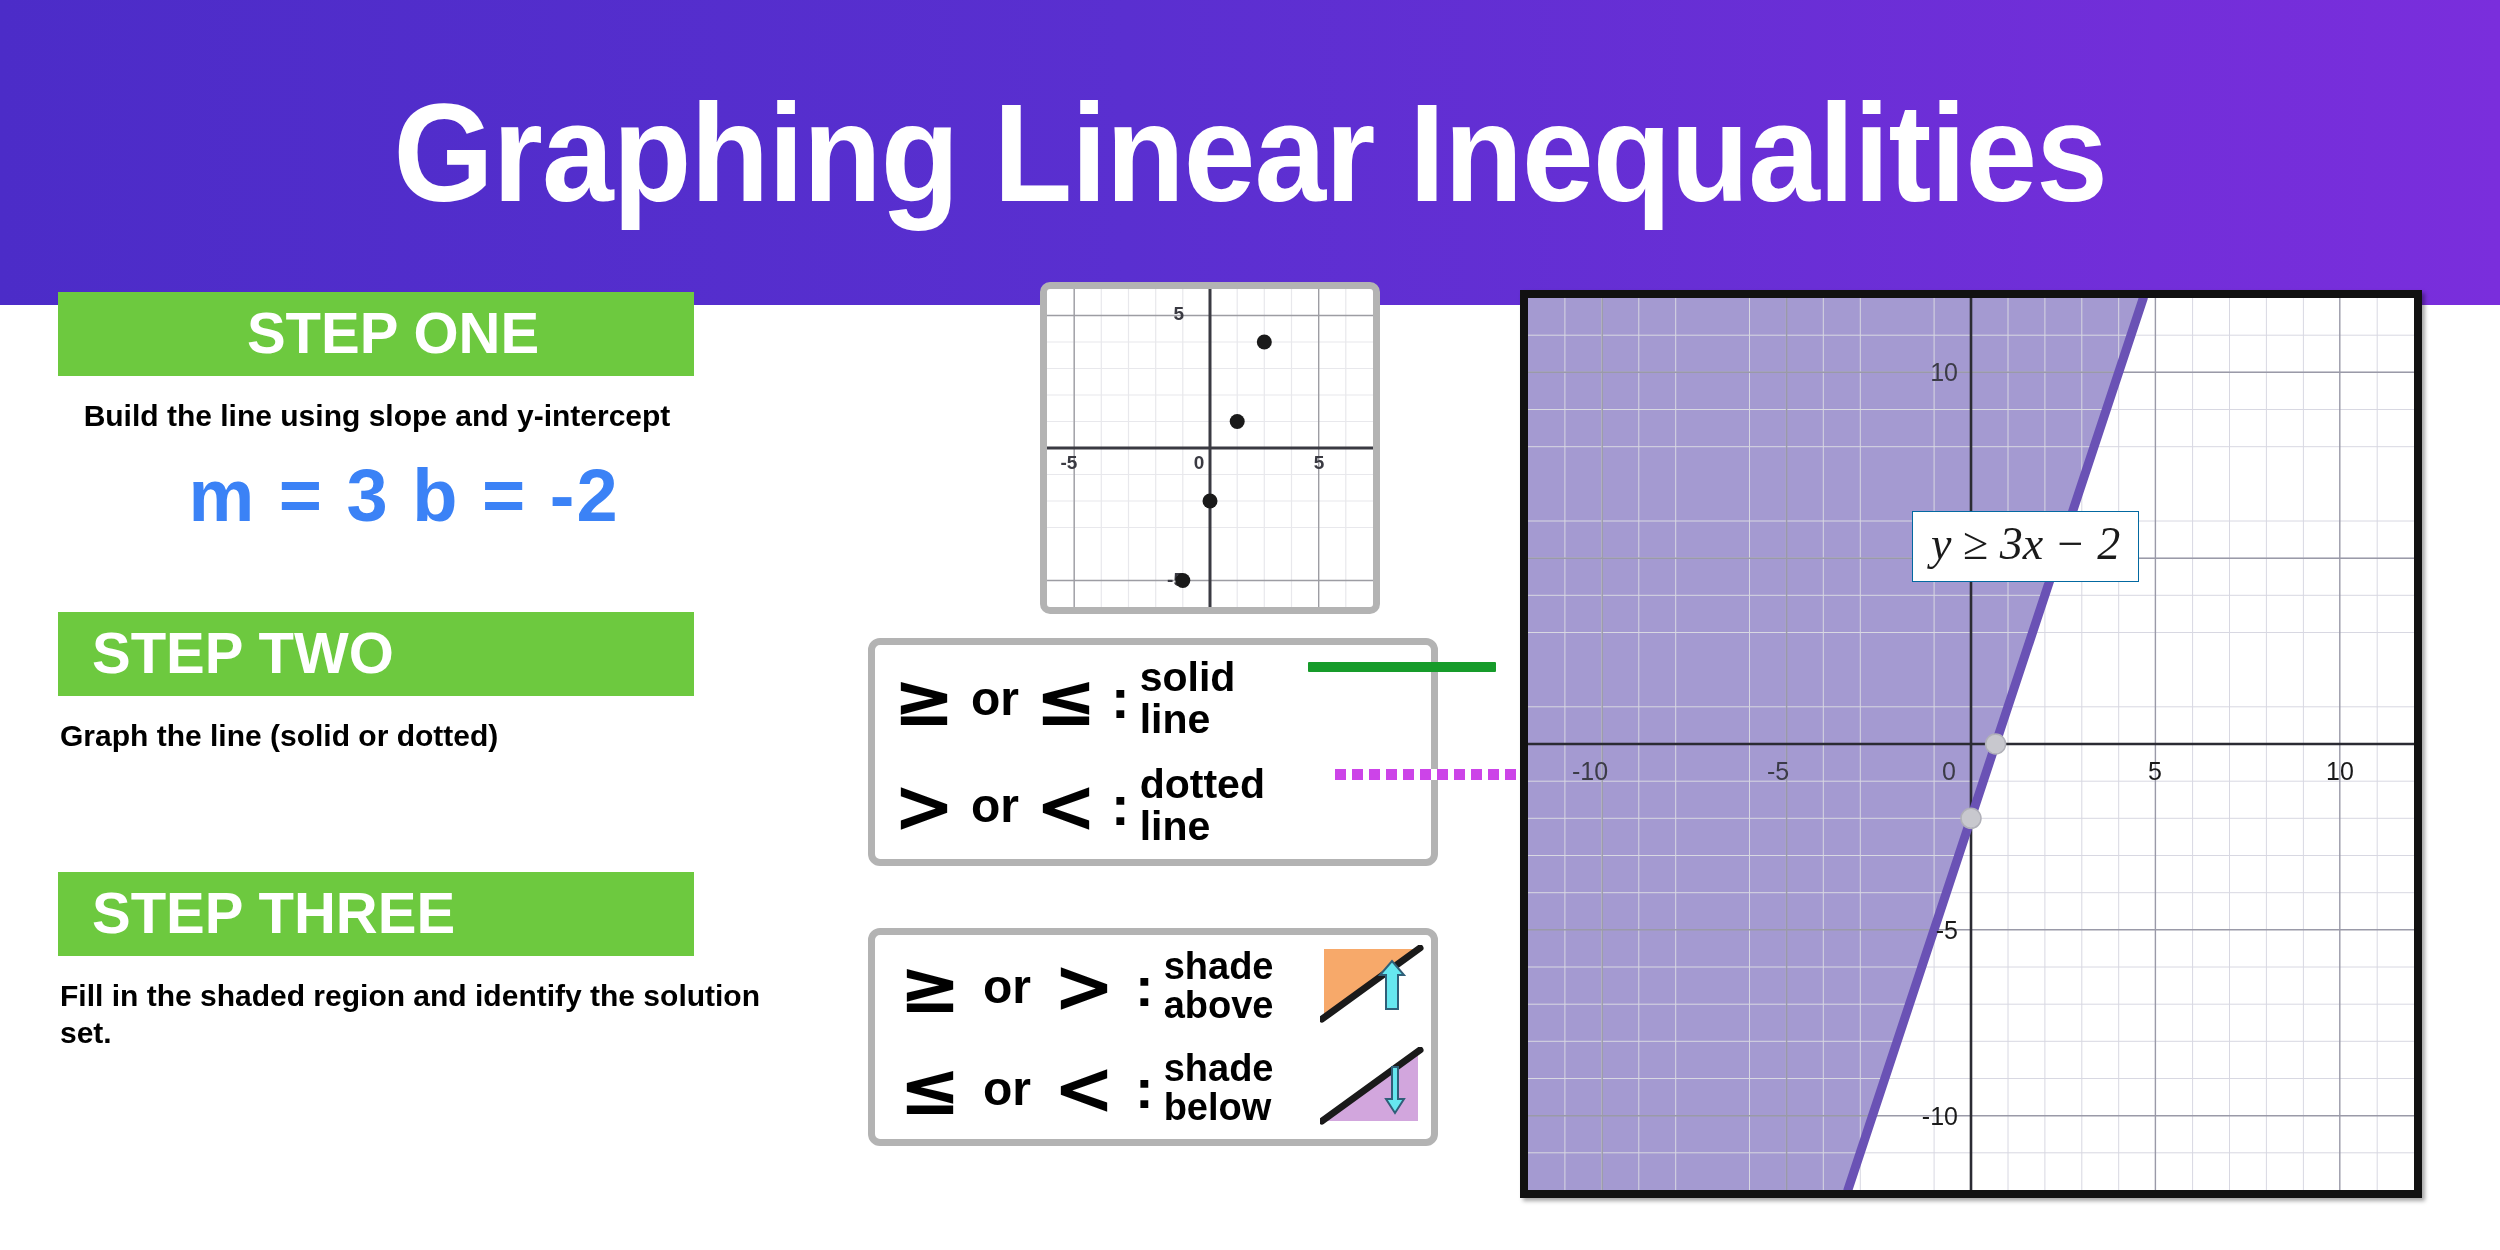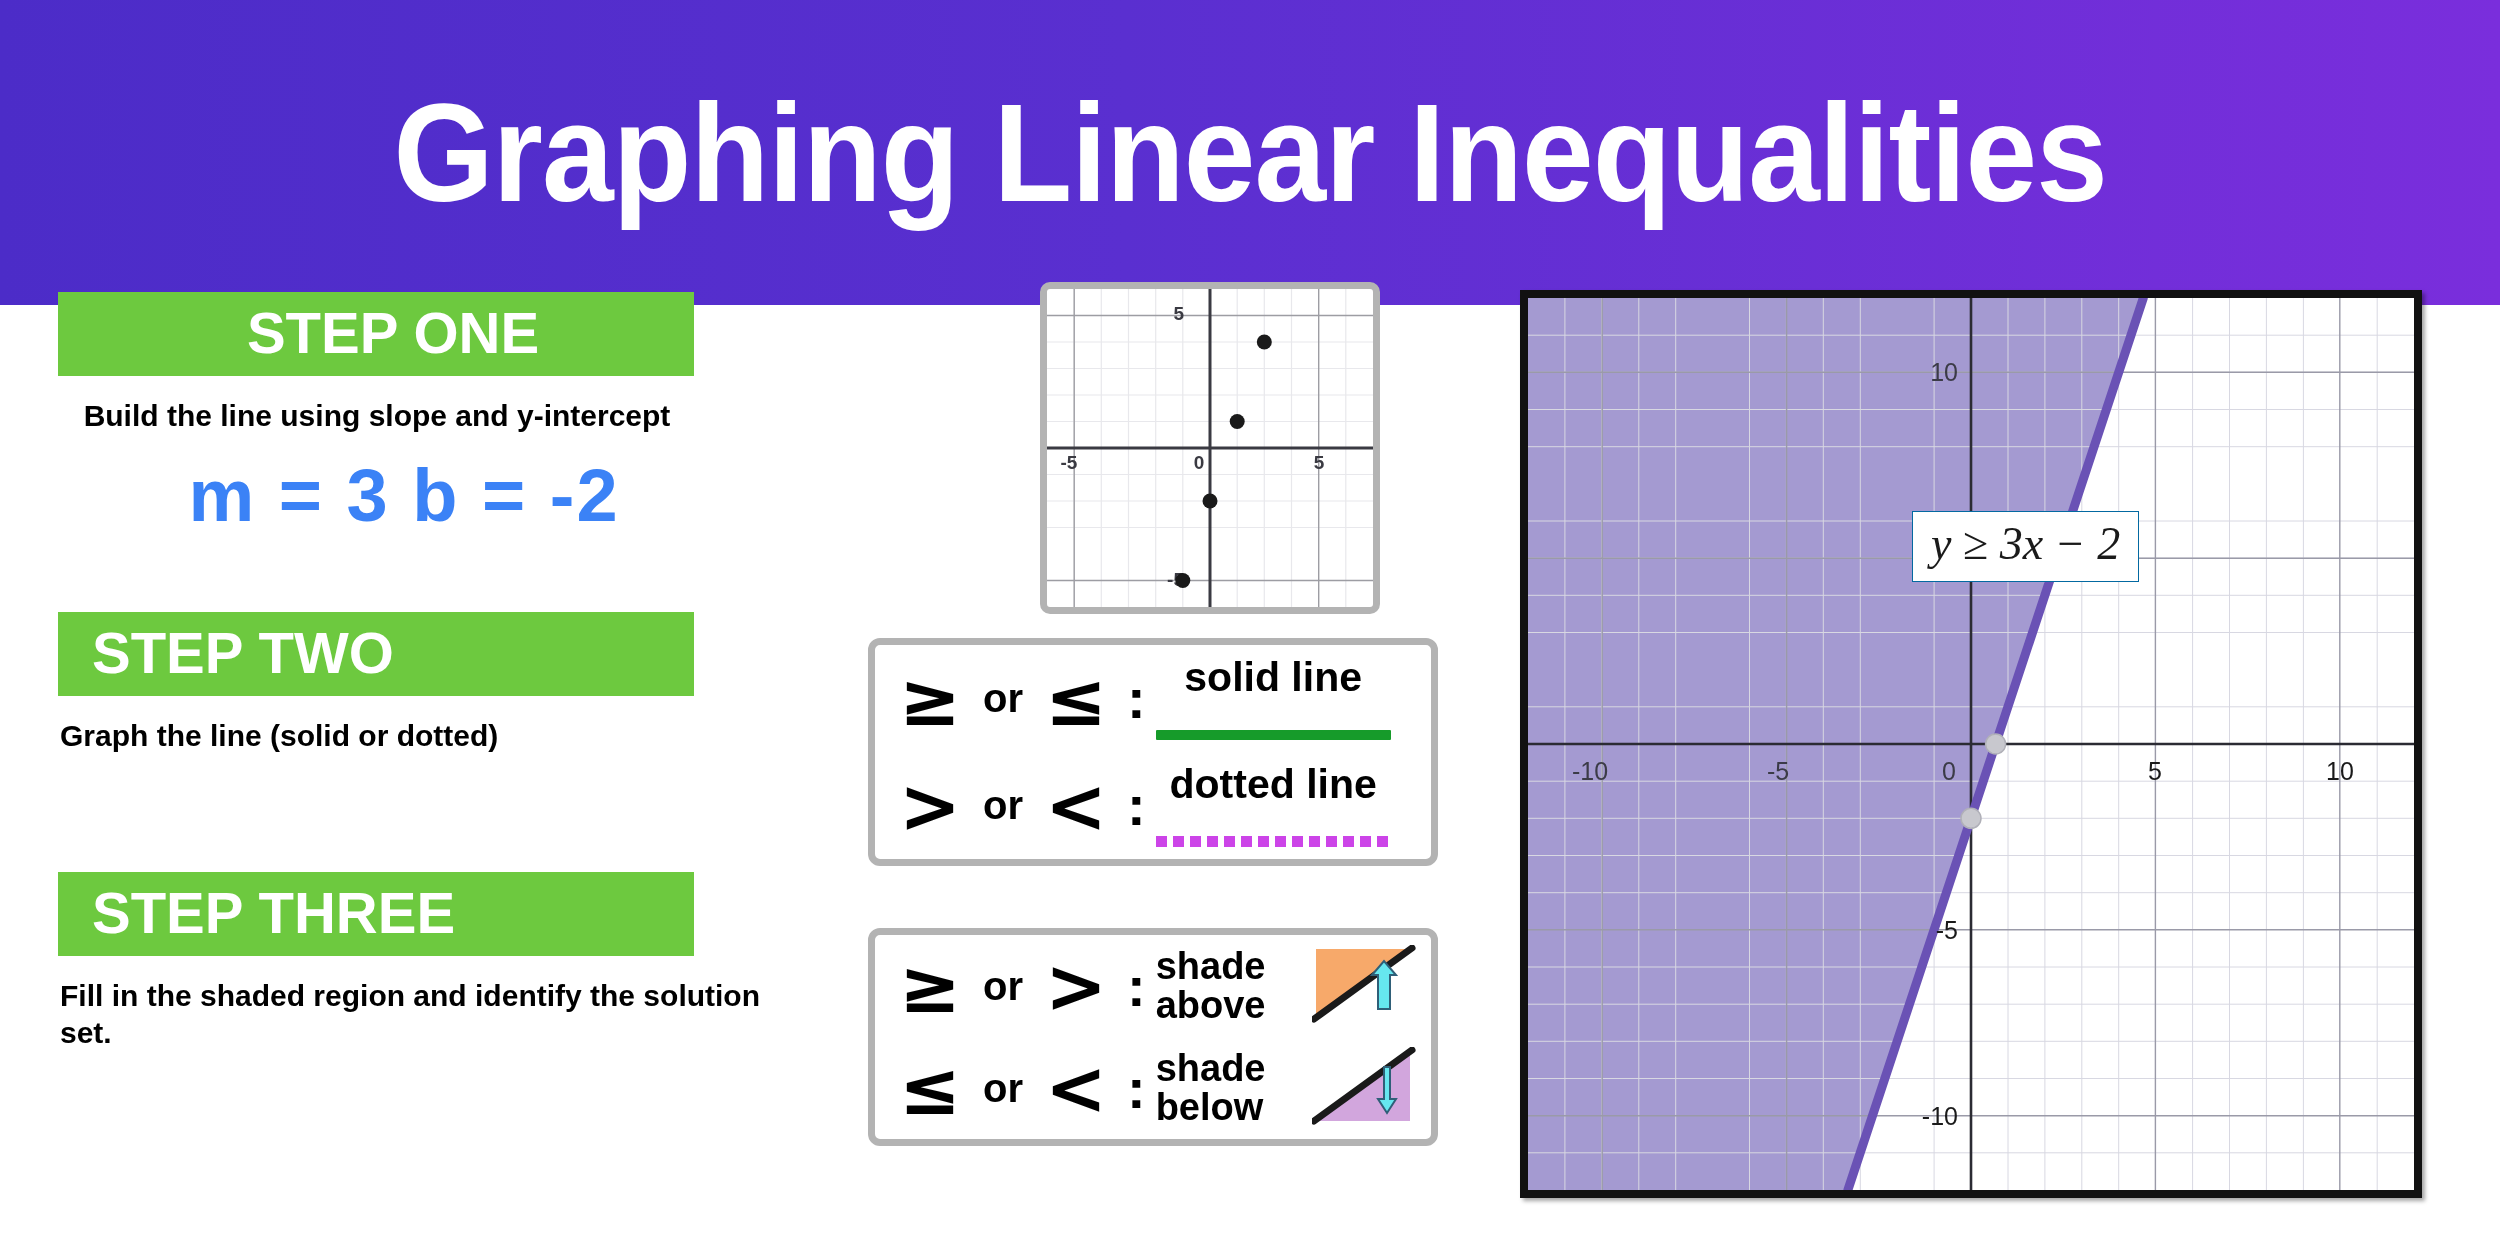--- a/index.html
+++ b/index.html
@@ -91,32 +91,32 @@
     padding-left:18px;
     box-sizing:border-box;
   }
   .sym-glyph{
     font-size:74px;font-weight:bold;color:#000;
     font-family:"DejaVu Sans", sans-serif;
     line-height:1;
     width:74px;text-align:center;
   }
   .sym-or{
-    font-size:40px;font-weight:bold;color:#000;
+    font-size:48px;font-weight:bold;color:#000;
     margin:0 16px;
   }
   .sym-colon{
     font-size:56px;font-weight:bold;color:#000;
     margin:0 10px 0 14px;
   }
   .sym-label{
     font-size:41px;font-weight:bold;color:#000;
     line-height:1.02;
   }
-  .line-sample-wrap{display:flex;flex-direction:column;align-items:center;gap:26px;}
+  .line-sample-wrap{display:flex;flex-direction:row;align-items:flex-start;gap:26px;}
   .solid-line-sample{
     width:235px;height:10px;background:#169b2a;margin-top:5px;border-radius:1px;
   }
   .dotted-line-sample{
     width:235px;height:11px;margin-top:5px;
     background:repeating-linear-gradient(90deg,#cc44e8 0px,#cc44e8 11px,#ffffff 11px,#ffffff 17px);
   }
   .shade-label{
     font-size:38px;font-weight:bold;color:#000;line-height:1.02;
     width:150px;

